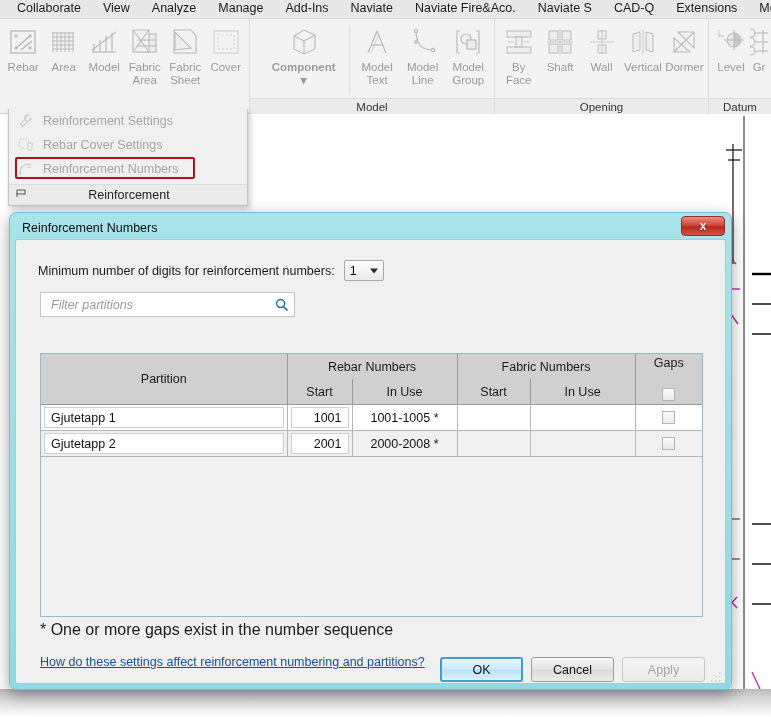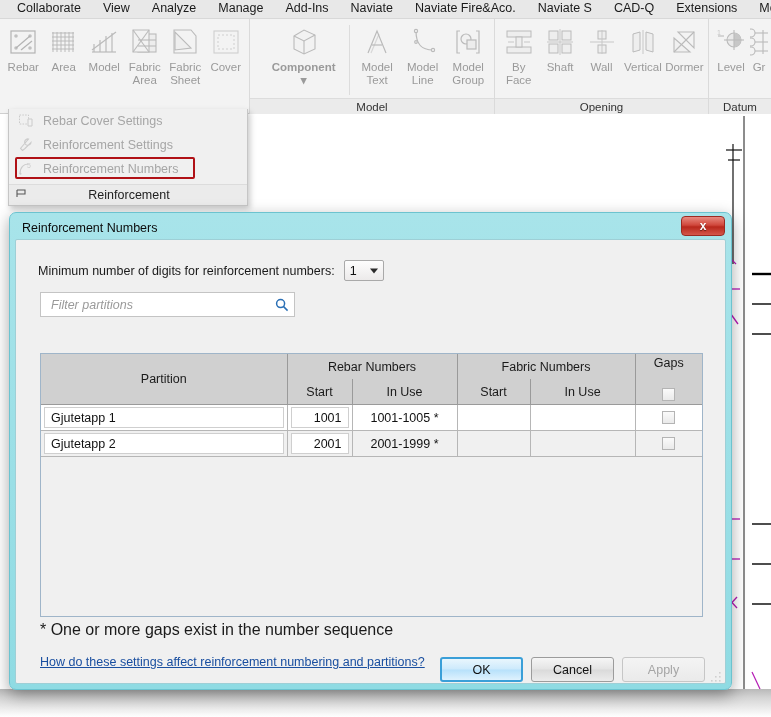--- a/index.html
+++ b/index.html
@@ -529,35 +529,35 @@
           <div class="rbtn-txt">Gr</div>
         </div>
       </div>
       <div class="rpanel-label">Datum</div>
     </div>
   </div>
 
   <div class="menu-panel">
     <div class="menu-item">
       <div class="menu-ico">
+        <svg width="16" height="16" viewBox="0 0 16 16" stroke="#9a9a9a" stroke-width="1.1" fill="none">
+          <path d="M10.5 2 A3.2 3.2 0 1 0 13 5.5 L7 11.5 L4.5 13.5 L2.5 11.5 L4.5 9 Z"></path>
+        </svg>
+      </div>
+      <div class="menu-lbl">Reinforcement Settings</div>
+    </div>
+
+    <div class="menu-item">
+      <div class="menu-ico">
         <svg width="16" height="16" viewBox="0 0 16 16" stroke="#9a9a9a" stroke-width="1" fill="none">
           <rect x="1.5" y="2" width="9" height="9" stroke-dasharray="1.6 1.2"></rect>
           <path d="M10 6 L14 6 L14 13 L10 13 Z" fill="#f4f4f4"></path>
         </svg>
       </div>
       <div class="menu-lbl">Rebar Cover Settings</div>
-    </div>
-
-    <div class="menu-item">
-      <div class="menu-ico">
-        <svg width="16" height="16" viewBox="0 0 16 16" stroke="#9a9a9a" stroke-width="1.1" fill="none">
-          <path d="M10.5 2 A3.2 3.2 0 1 0 13 5.5 L7 11.5 L4.5 13.5 L2.5 11.5 L4.5 9 Z"></path>
-        </svg>
-      </div>
-      <div class="menu-lbl">Reinforcement Settings</div>
     </div>
 
     <div class="menu-item">
       <div class="menu-hl"></div>
       <div class="menu-ico">
         <svg width="16" height="16" viewBox="0 0 16 16" stroke="#9a9a9a" stroke-width="1.1" fill="none">
           <path d="M2 13 C2 6, 6 3, 10 3"></path>
           <circle cx="2.5" cy="12.8" r="1" fill="#9a9a9a" stroke="none"></circle>
           <text x="9" y="7" font-size="7" fill="#9a9a9a" stroke="none">5</text>
         </svg>
@@ -657,21 +657,21 @@
               </td>
             </tr>
             <tr class="r-even">
               <td>
                 <div class="cell-edit">Gjutetapp 2</div>
               </td>
               <td>
                 <div class="cell-edit num">2001</div>
               </td>
               <td>
-                <div class="cell-plain">2001-1999 *</div>
+                <div class="cell-plain">2000-2008 *</div>
               </td>
               <td>
                 <div class="cell-plain"></div>
               </td>
               <td>
                 <div class="cell-plain"></div>
               </td>
               <td class="last">
                 <div class="ck-wrap">
                   <span class="ck"></span>

